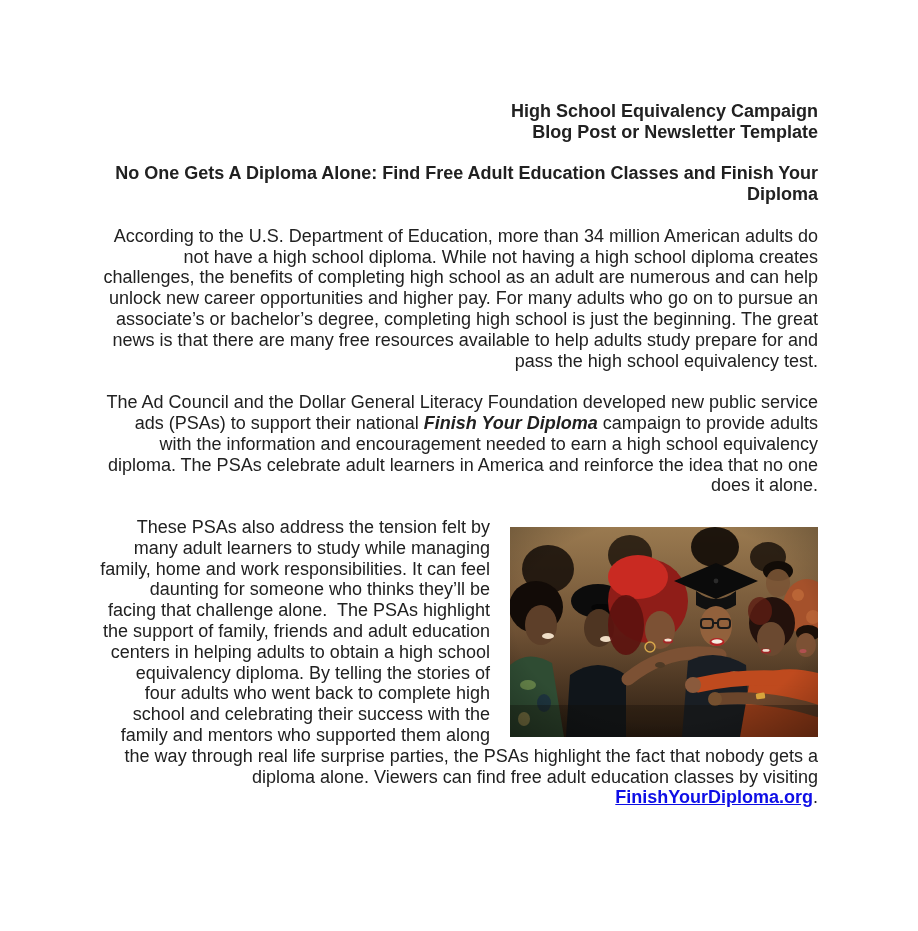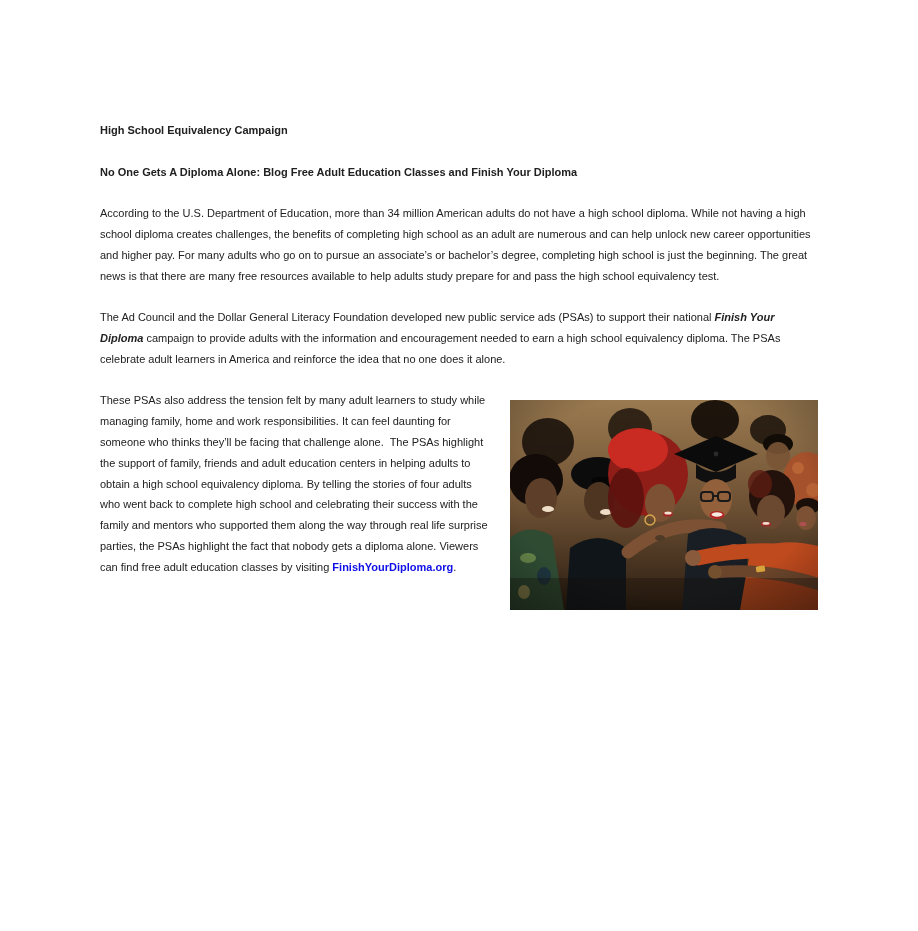--- a/index.html
+++ b/index.html
@@ -13,58 +13,59 @@
     height: 931px;
     background: #ffffff;
     overflow: hidden;
     font-family: "Liberation Sans", sans-serif;
   }
   .content {
     position: absolute;
     left: 100px;
     top: 101px;
     width: 718px;
-    font-size: 11px;
+    font-size: 18px;
     line-height: 20.8px;
     color: #212121;
-    text-align: left;
-    margin-top: 19px;
+    text-align: right;
   }
   .bold { font-weight: 700; }
   .hdr { margin: 0 0 20.8px 0; }
   .title { margin: 0 0 20.8px 0; white-space: pre-wrap; }
   .para {
     margin: 0 0 20.8px 0;
     white-space: pre-wrap;
   }
   .italic { font-style: italic; font-weight: bold; }
   .link {
     color: #0E0EE6;
     font-weight: 700;
+    text-decoration: underline;
     cursor: pointer;
   }
   .photo {
     float: right;
     width: 308px;
     height: 210px;
     margin: 10px 0 6px 20px;
   }
   .photo svg { display: block; }
 </style>
 </head>
 <body>
 
 <div class="page">
   <div class="content">
 
     <div class="hdr bold">
       <div>High School Equivalency Campaign</div>
+      <div>Blog Post or Newsletter Template</div>
     </div>
 
-    <div class="title bold">No One Gets A Diploma Alone: Blog Free Adult Education Classes and Finish Your Diploma</div>
+    <div class="title bold">No One Gets A Diploma Alone: Find Free Adult Education Classes and Finish Your Diploma</div>
 
     <p class="para"><span>According to the U.S. Department of Education, more than 34 million American adults do not have a high school diploma. While not having a high school diploma creates challenges, the benefits of completing high school as an adult are numerous and can help unlock new career opportunities and higher pay. For many adults who go on to pursue an associate’s or bachelor’s degree, completing high school is just the beginning. The great news is that there are many free resources available to help adults study prepare for and pass the high school equivalency test.</span></p>
 
     <p class="para"><span>The Ad Council and the Dollar General Literacy Foundation developed new public service ads (PSAs) to support their national </span><span class="italic">Finish Your Diploma</span><span> campaign to provide adults with the information and encouragement needed to earn a high school equivalency diploma. The PSAs celebrate adult learners in America and reinforce the idea that no one does it alone.</span></p>
 
     <p class="para"><span class="photo" role="img" aria-label="Crowd of smiling women celebrating a new graduate wearing a black graduation cap and glasses, embraced by family and friends including a woman with bright red hair and a person in an orange sweater reaching in"><svg viewBox="0 0 308 210" width="308" height="210" preserveAspectRatio="none">
       <defs>
         <linearGradient id="bgG" x1="0" y1="0" x2="0" y2="1">
           <stop offset="0" stop-color="#9a7a50"></stop>
           <stop offset="0.5" stop-color="#6e5134"></stop>

